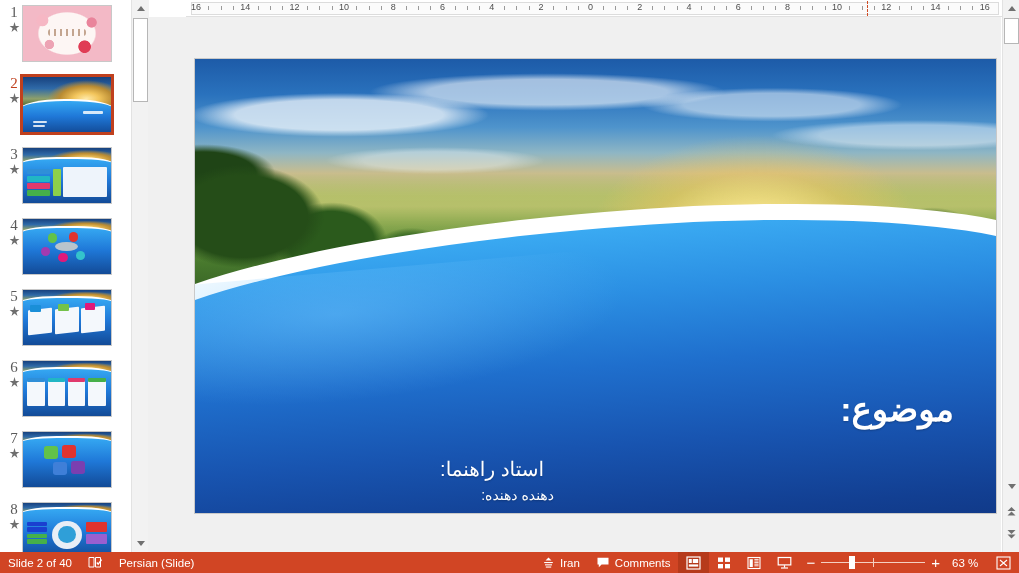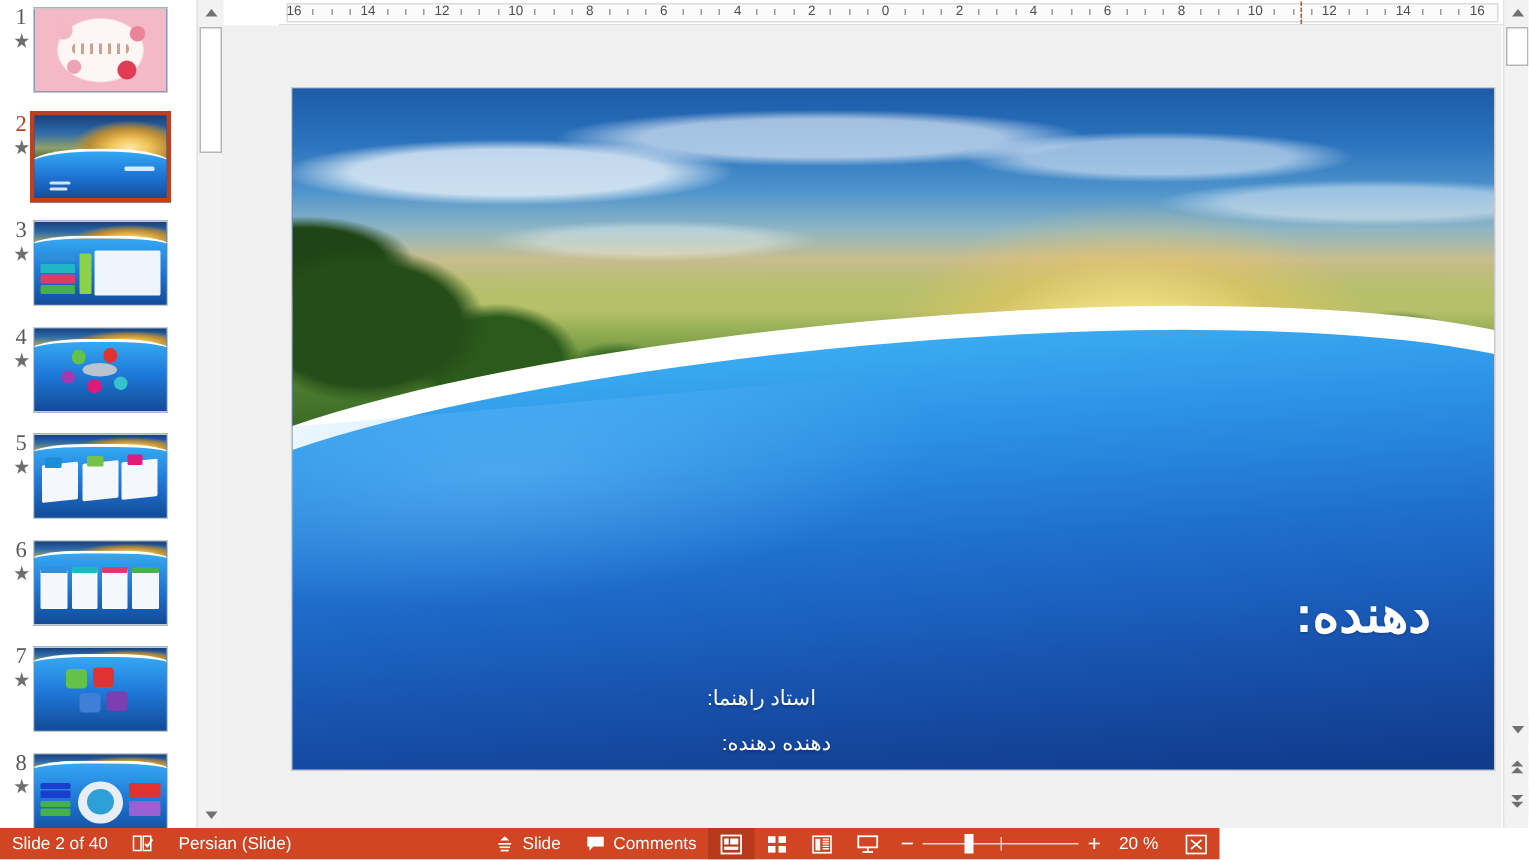--- a/index.html
+++ b/index.html
@@ -228,35 +228,35 @@
     direction: rtl;
     text-align: right;
     white-space: nowrap;
     text-shadow: 0 1px 2px rgba(0,0,0,.22);
   }
   #slide-title {
     right: 42px; top: 330px;
     font-size: 34px; font-weight: bold;
     letter-spacing: .5px;
   }
-  #slide-line1 { right: 452px; top: 398px; font-size: 14px; }
+  #slide-line1 { right: 452px; top: 398px; font-size: 20px; }
   #slide-line2 { right: 442px; top: 428px; font-size: 14px; }
 
   
   #v-scroll {
     position: absolute; left: 1002px; top: 0;
     width: 17px; height: 552px;
     background: #f2f2f2;
     border-left: 1px solid #e2e2e2;
   }
 
   
   #status {
     position: absolute; left: 0; top: 552px;
-    width: 813px; height: 21px;
+    width: 1019px; height: 21px;
     background: #d14524;
     color: #ffffff;
     font-size: 11.5px;
     display: flex; align-items: flex-start;
   }
   .sb-item {
     display: flex; align-items: center; gap: 5px;
     height: 21px; padding: 0 8px;
     white-space: nowrap;
   }
@@ -572,21 +572,21 @@
     <div class="vr-marker" style="top:34px;"></div>
   </div>
 
   <div id="canvas">
     <div id="slide">
       <div id="photo"></div>
       <div id="trees"></div>
       <div id="wave-white"></div>
       <div id="wave-blue"></div>
       <div id="wave-sheen"></div>
-      <div class="slide-text" id="slide-title">دهنده:</div>
+      <div class="slide-text" id="slide-title">موضوع:</div>
       <div class="slide-text" id="slide-line1">استاد راهنما:</div>
       <div class="slide-text" id="slide-line2">دهنده دهنده:</div>
     </div>
   </div>
 
   <div id="v-scroll">
     <div class="sb-btn" style="top:0">
       <div class="arrow arrow-up"></div>
     </div>
     <div class="sb-thumb" style="top:18px;height:26px;"></div>
@@ -627,21 +627,21 @@
 
     <div class="spacer"></div>
 
     <div class="sb-item">
       <svg class="st-icon" width="13" height="13" viewBox="0 0 13 13">
         <path d="M6.5 1.5 L9.5 4.4 H3.5 Z" fill="#ffffff"></path>
         <rect x="2.2" y="6.0" width="8.6" height="1.1" fill="#ffffff"></rect>
         <rect x="3.0" y="8.3" width="7.0" height="1.1" fill="#ffffff"></rect>
         <rect x="3.8" y="10.5" width="5.4" height="1.1" fill="#ffffff"></rect>
       </svg>
-      <span>Slide</span>
+      <span>Iran</span>
     </div>
 
     <div class="sb-item">
       <svg class="st-icon" width="14" height="13" viewBox="0 0 14 13">
         <path d="M1.5 1.8 H12.5 V8.4 H5.6 L2.8 11.2 V8.4 H1.5 Z" fill="#ffffff"></path>
       </svg>
       <span>Comments</span>
     </div>
 
     <div class="sb-item view-active">
@@ -686,21 +686,21 @@
       <div id="zoom-track"></div>
       <div id="zoom-mid"></div>
       <div id="zoom-handle"></div>
     </div>
 
     <div class="sb-item zbtn">
       <span>+</span>
     </div>
 
     <div class="sb-item" id="zoom-pct">
-      <span>20 %</span>
+      <span>63 %</span>
     </div>
 
     <div class="sb-item">
       <svg class="st-icon" width="15" height="14" viewBox="0 0 15 14">
         <rect x="1" y="1" width="13" height="12" fill="none" stroke="#ffffff" stroke-width="1.1"></rect>
         <path d="M4 4 L7.5 7 L11 4 M4 10 L7.5 7 L11 10" fill="none" stroke="#ffffff" stroke-width="1.1"></path>
       </svg>
     </div>
   </div>
 </div>

